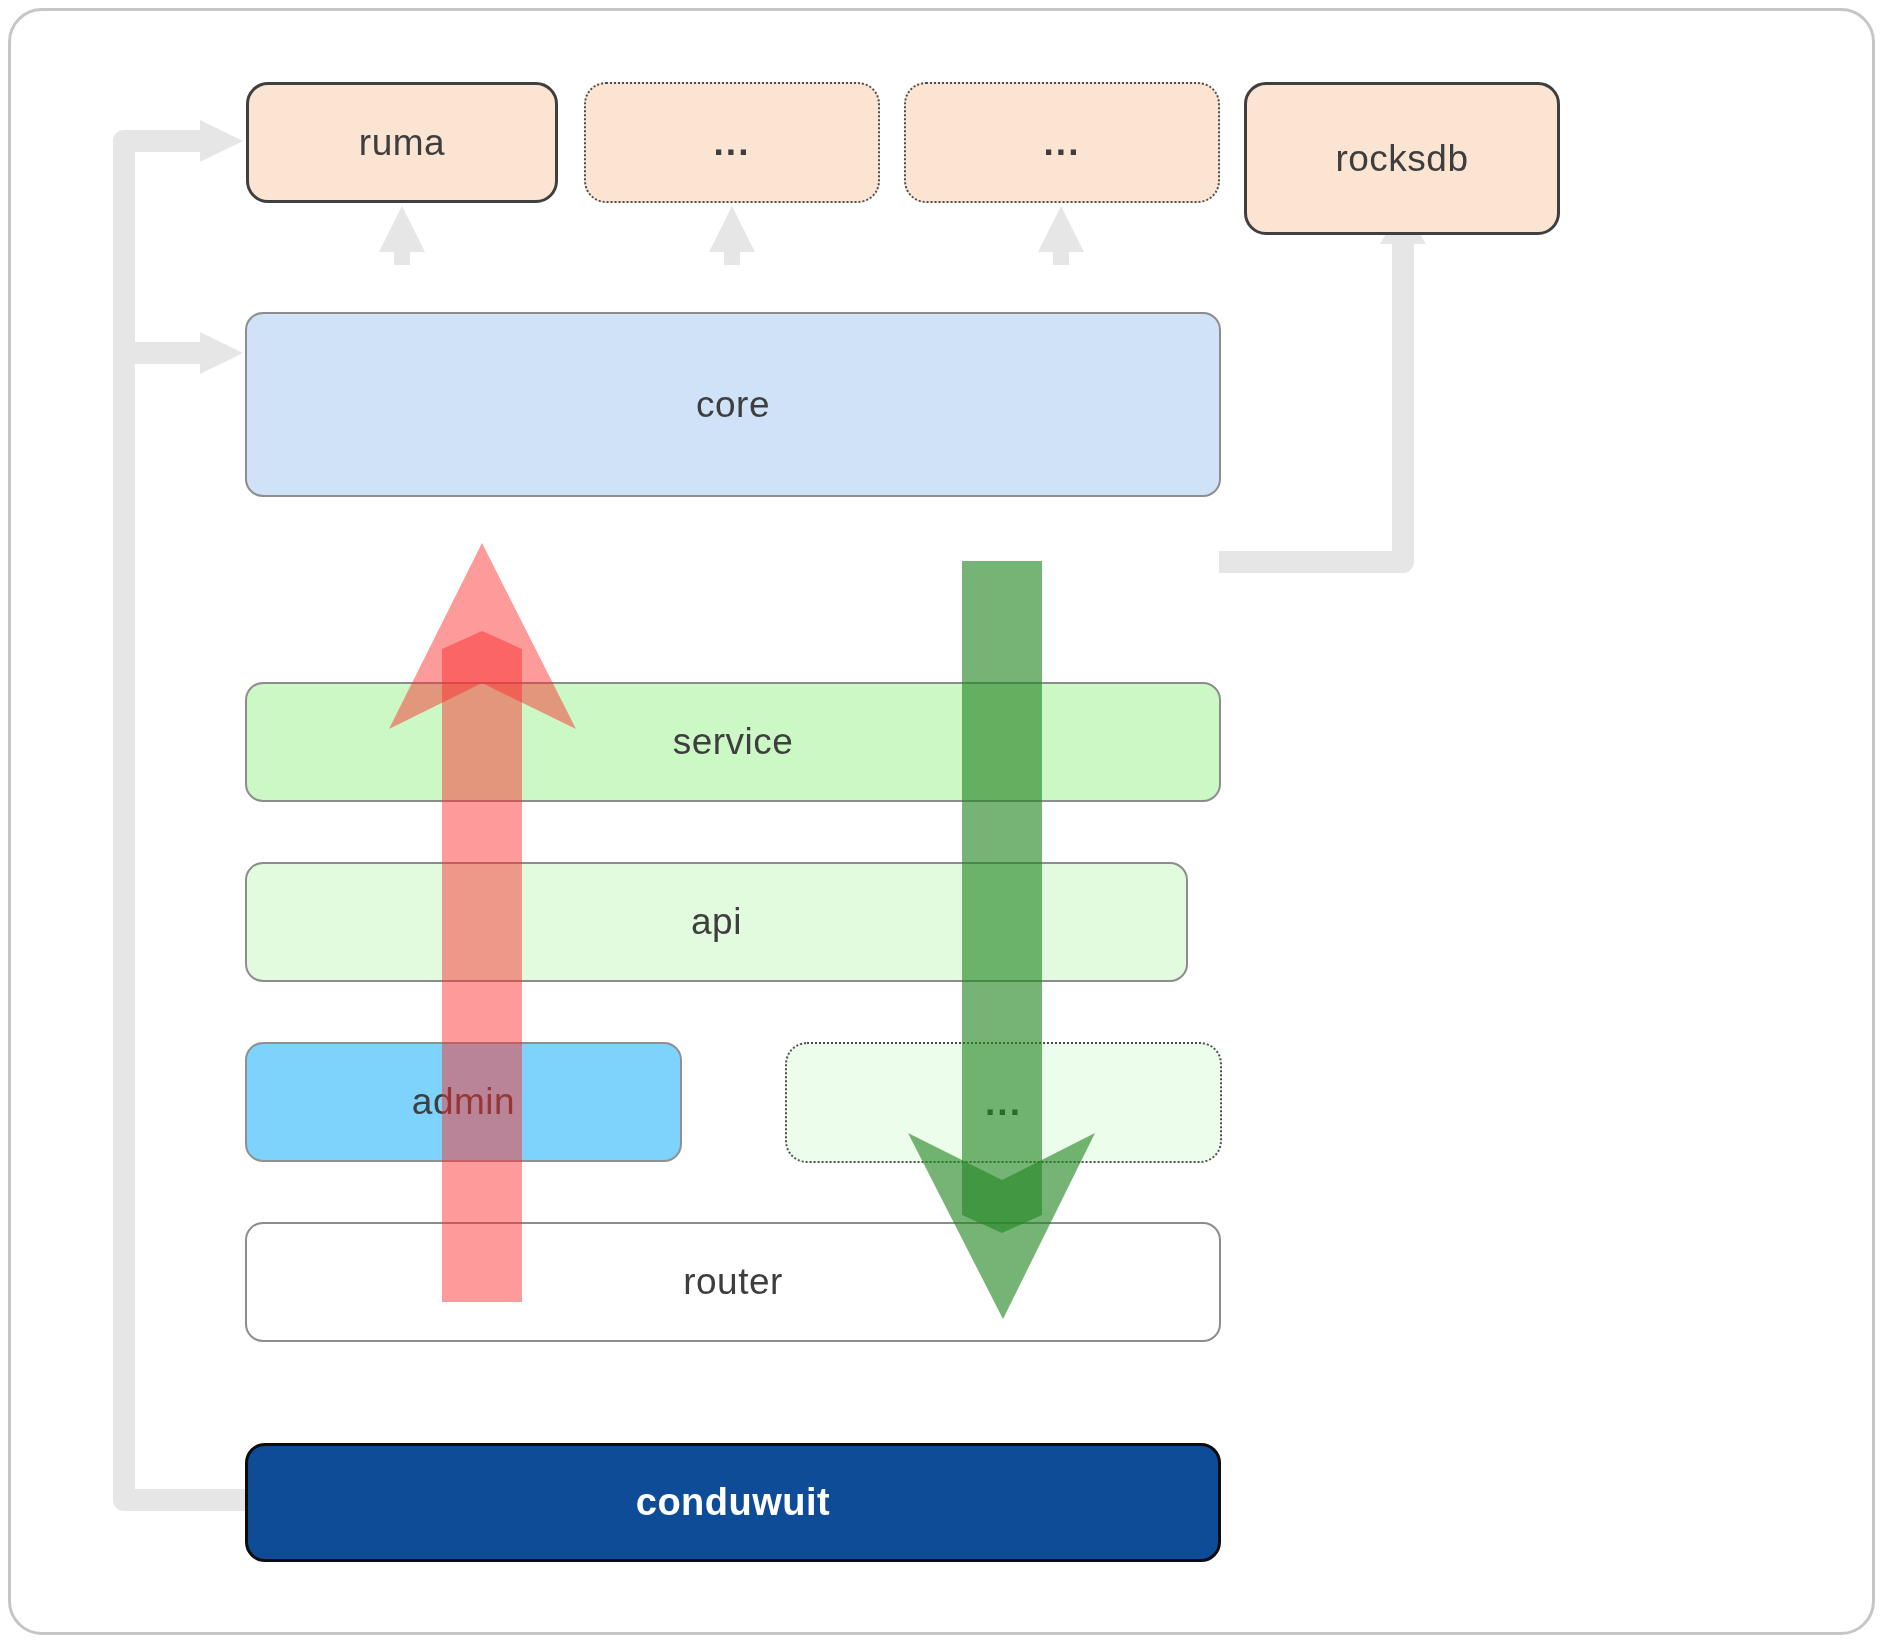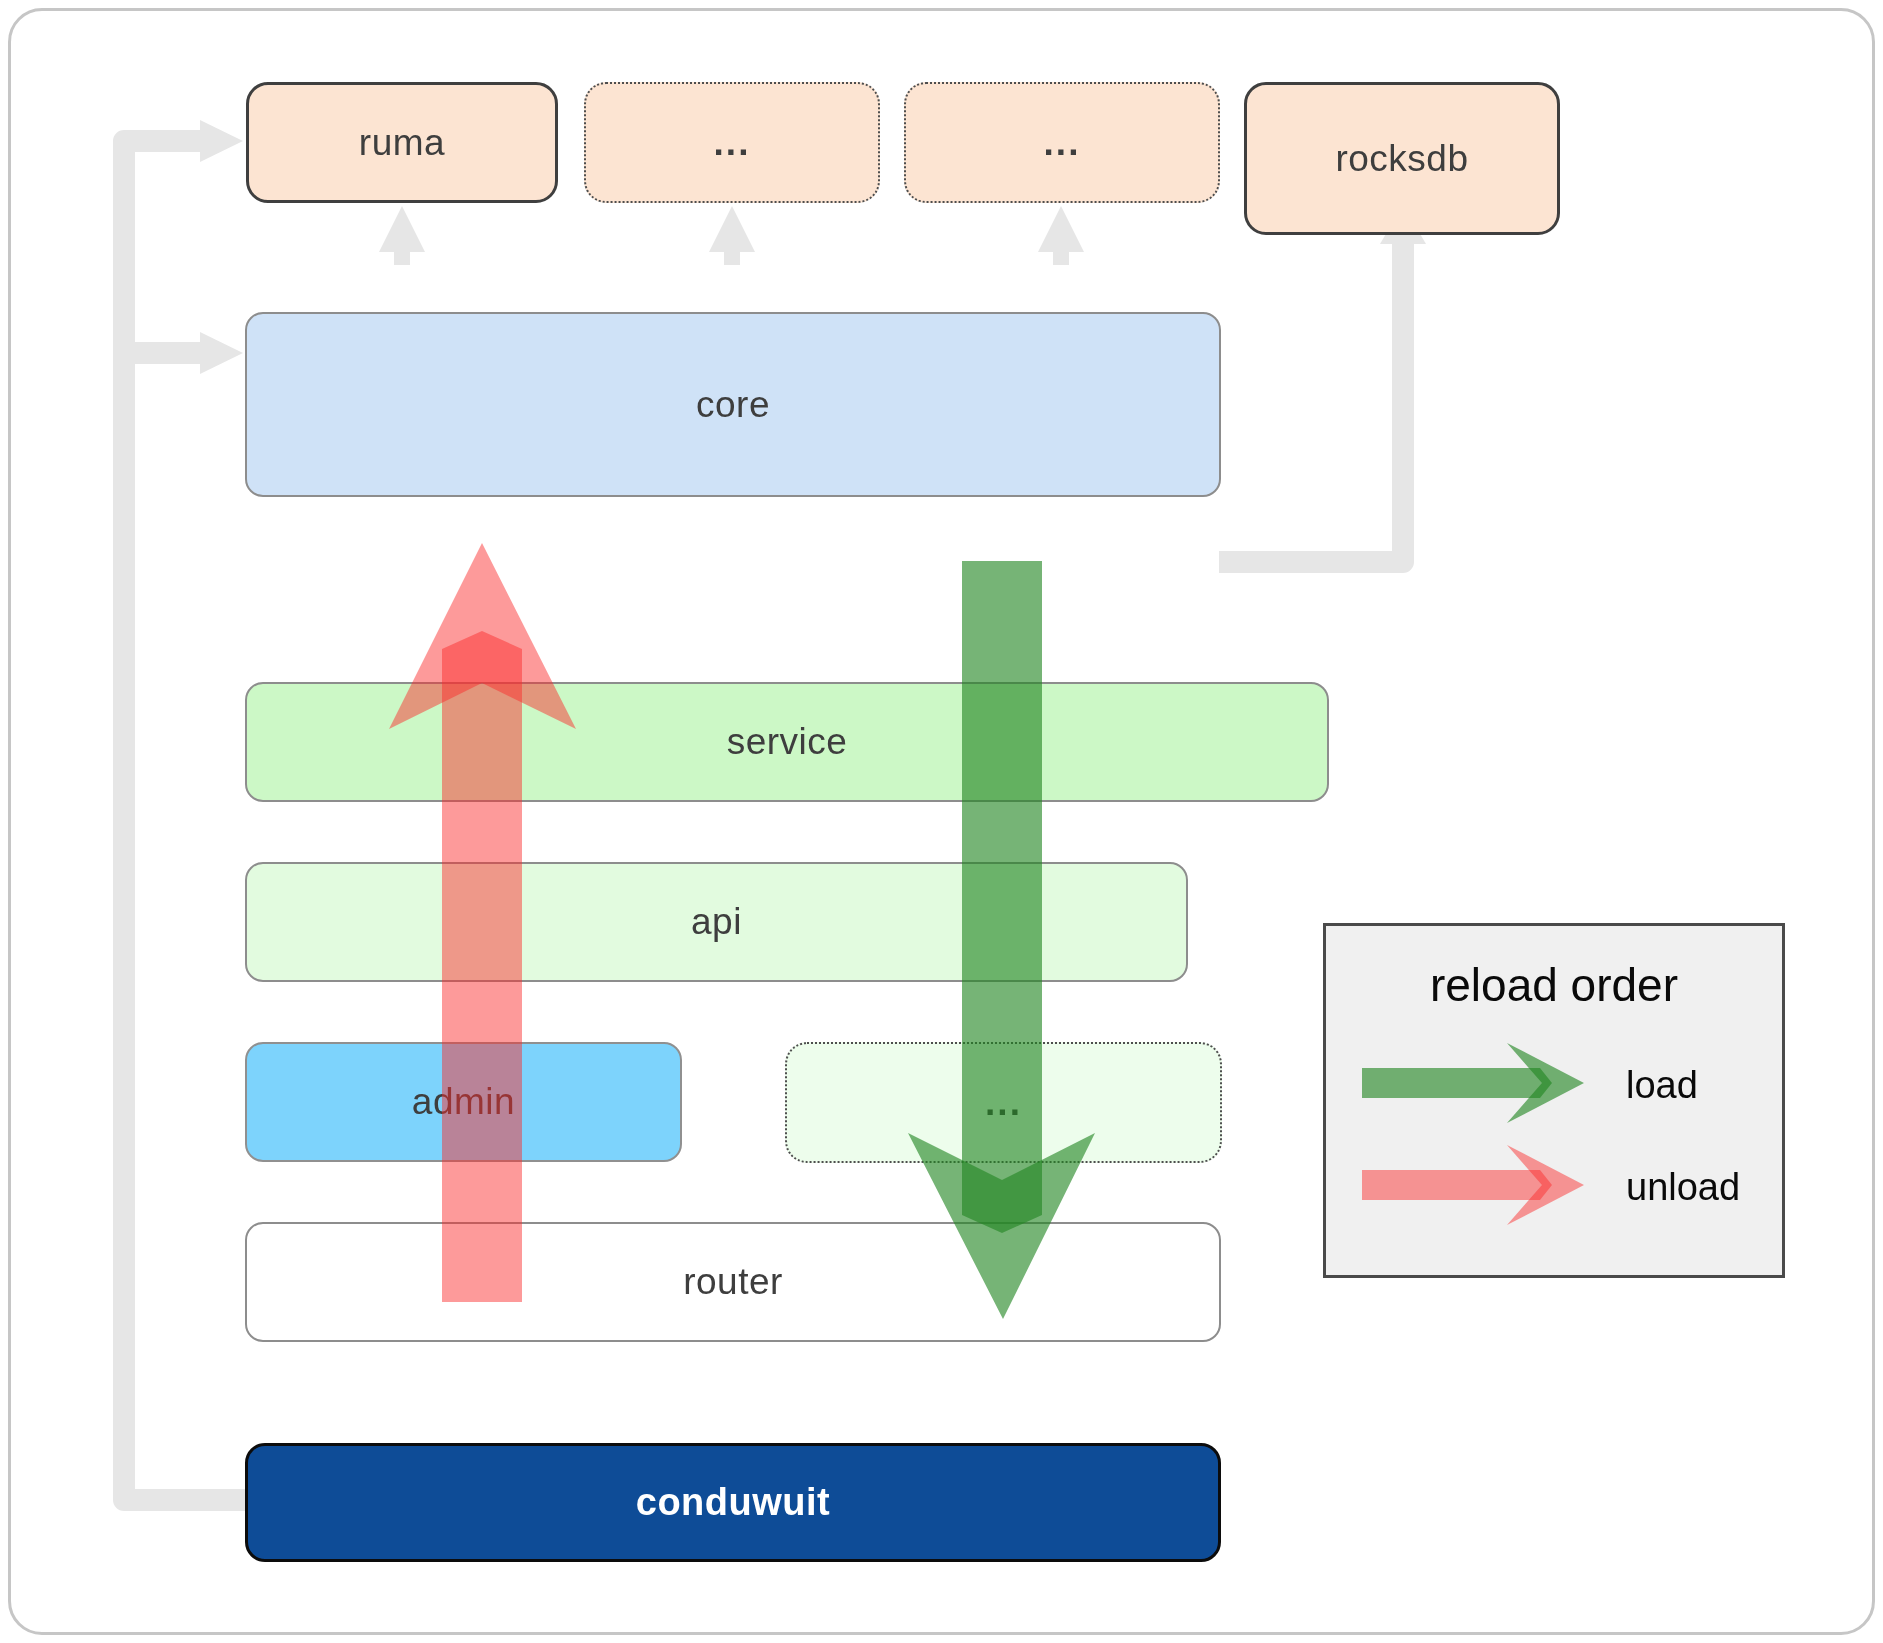--- a/index.html
+++ b/index.html
@@ -80,21 +80,21 @@
   <div class="node peach dotted" style="left:904px;top:82px;width:316px;height:121px;">
     <span class="ellipsis">...</span>
   </div>
   <div class="node peach solid-dark" style="left:1244px;top:82px;width:316px;height:153px;">
     <span>rocksdb</span>
   </div>
 
   <div class="node core" style="left:245px;top:264px;width:976px;height:185px;">
     <span>core</span>
   </div>
-  <div class="node service" style="left:245px;top:682px;width:1084px;height:120px;">
+  <div class="node service" style="left:245px;top:682px;width:976px;height:120px;">
     <span>service</span>
   </div>
   <div class="node api" style="left:245px;top:862px;width:943px;height:120px;">
     <span>api</span>
   </div>
   <div class="node admin" style="left:245px;top:1042px;width:437px;height:120px;">
     <span>admin</span>
   </div>
   <div class="node dots-mid dotted" style="left:785px;top:1042px;width:437px;height:121px;">
     <span class="ellipsis">...</span>
@@ -108,26 +108,13 @@
 
   <svg class="layer bigarrows" viewBox="0 0 1883 1643">
 
     <polygon points="442,1302 442,649 482,631 522,649 522,1302" fill="#fb2b2b" fill-opacity="0.48"></polygon>
     <polygon points="482,543 576,729 482,683 389,729" fill="#fb2b2b" fill-opacity="0.48"></polygon>
 
     <polygon points="962,561 1042,561 1042,1215 1002,1233 962,1215" fill="#228622" fill-opacity="0.62"></polygon>
     <polygon points="908,1133 1002,1180 1095,1133 1003,1319" fill="#228622" fill-opacity="0.62"></polygon>
   </svg>
 
-  <div class="legend">
-    <div class="legend-title">reload order</div>
-    <svg class="legend-arrow row1" viewBox="0 0 232 90">
-      <polygon points="0,30 178,30 190,45 178,60 0,60" fill="#228622" fill-opacity="0.62"></polygon>
-      <polygon points="145,5 222,45 145,85 180,45" fill="#228622" fill-opacity="0.62"></polygon>
-    </svg>
-    <div class="legend-label row1">load</div>
-    <svg class="legend-arrow row2" viewBox="0 0 232 90">
-      <polygon points="0,30 178,30 190,45 178,60 0,60" fill="#fb2b2b" fill-opacity="0.48"></polygon>
-      <polygon points="145,5 222,45 145,85 180,45" fill="#fb2b2b" fill-opacity="0.48"></polygon>
-    </svg>
-    <div class="legend-label row2">unload</div>
-  </div>
 </div>
 
 </body></html>

